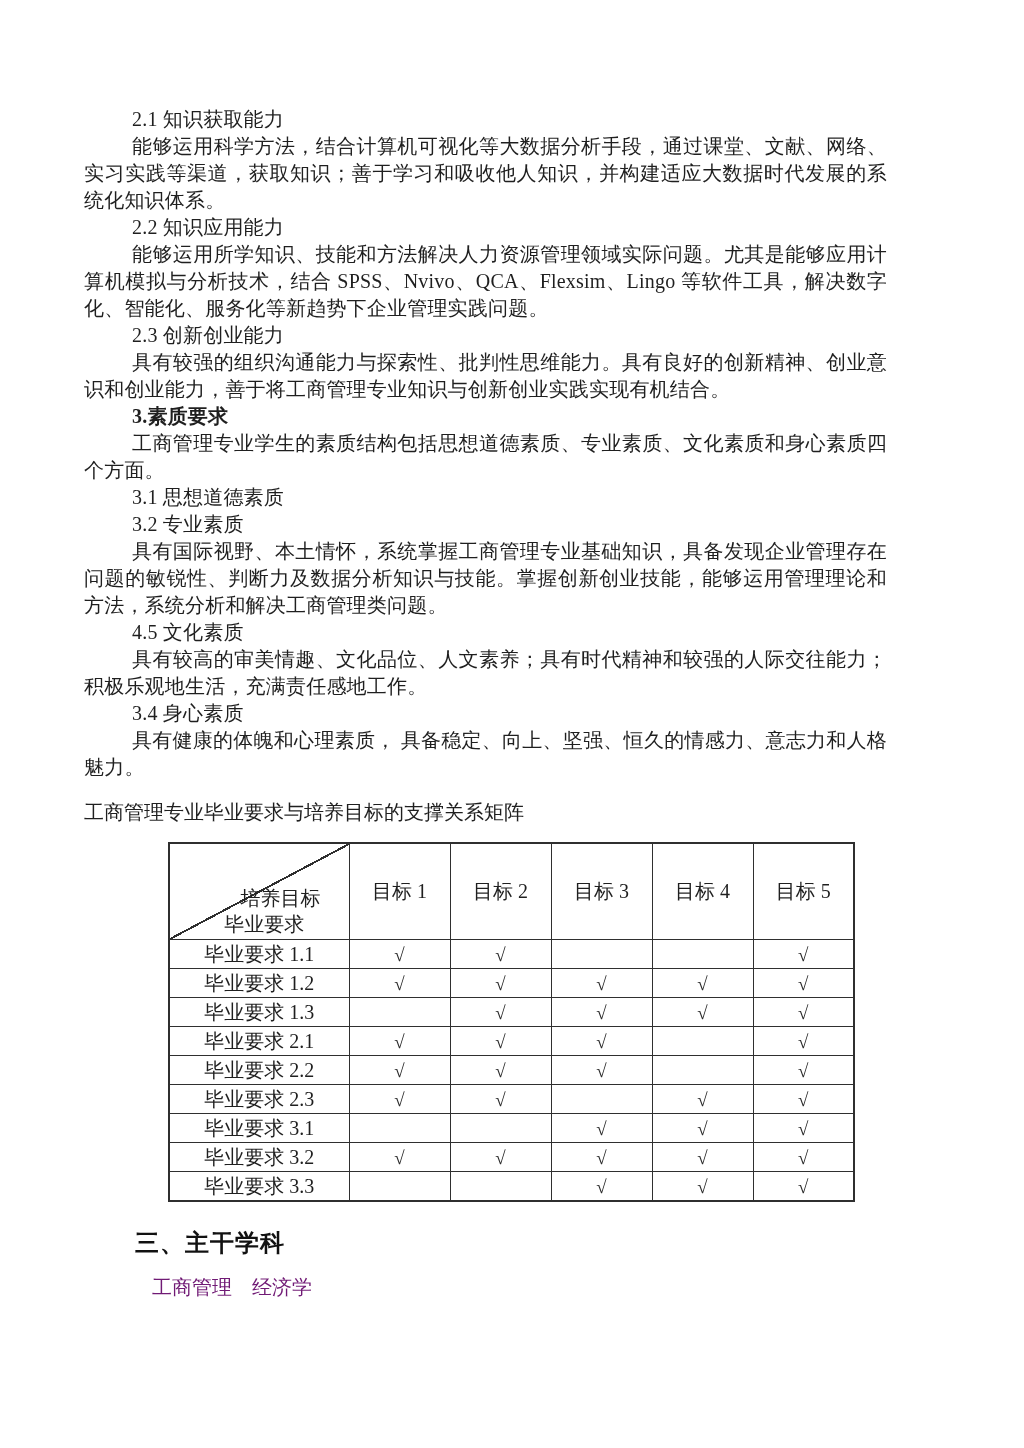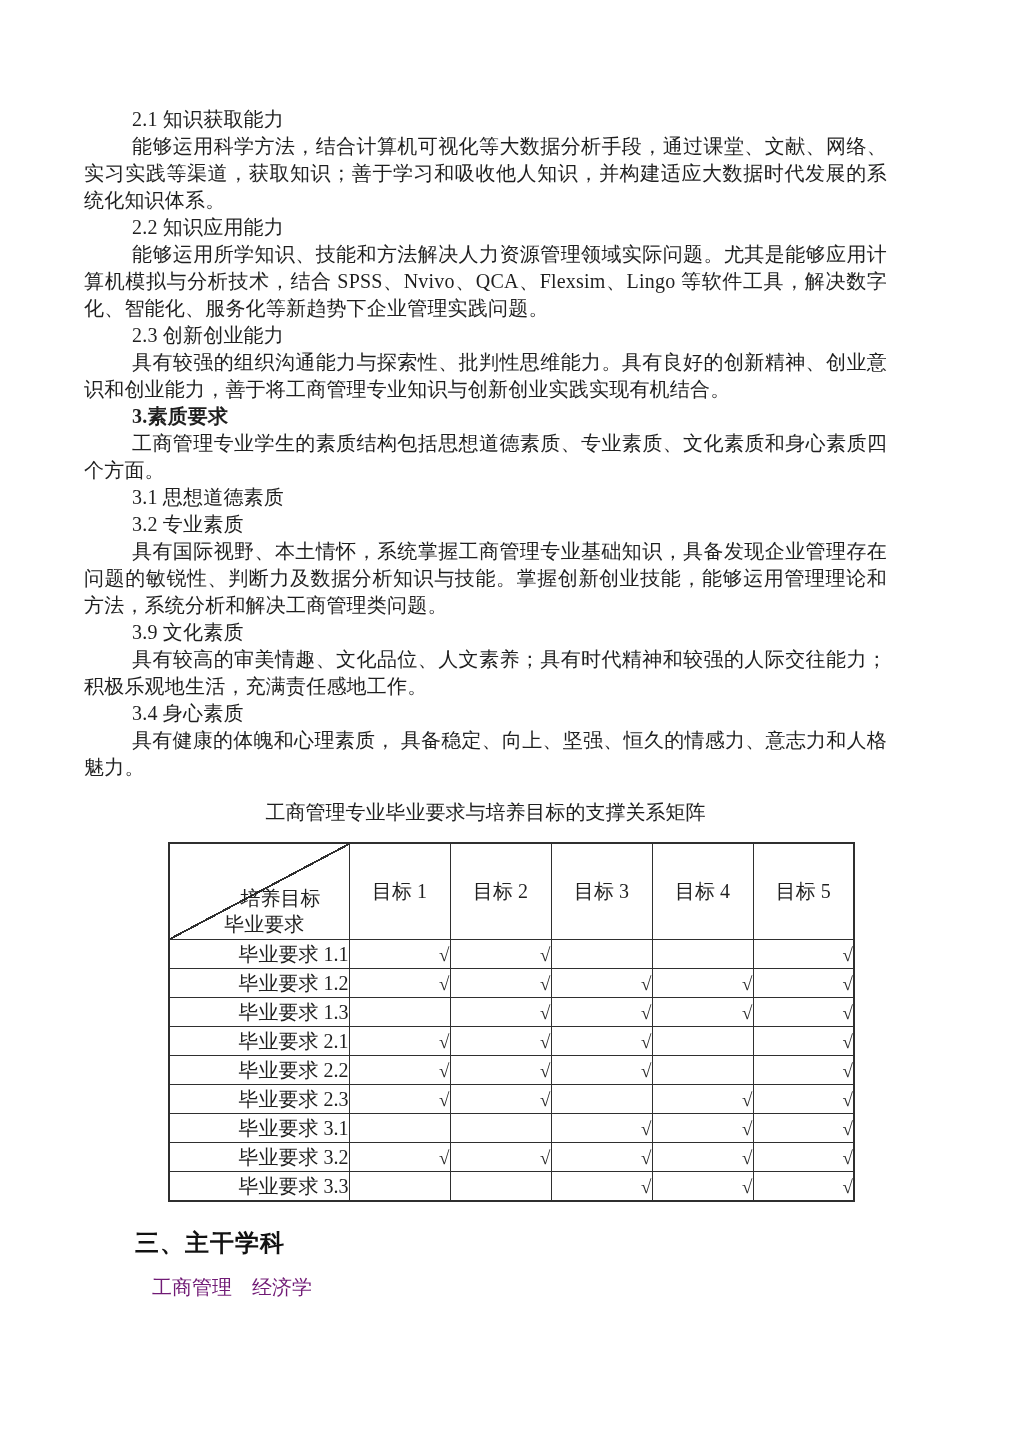--- a/index.html
+++ b/index.html
@@ -24,21 +24,21 @@
     line-height: 27px;
     text-align: justify;
     text-indent: 2.4em;
     letter-spacing: 0.2px;
   }
   .content p.bold { font-weight: 700; }
   .matrix-title {
     margin: 18px 0 16px 0;
     font-size: 20px;
     line-height: 27px;
-    text-align: center;
+    text-align: left;
     text-indent: 0;
   }
   table.matrix {
     border-collapse: collapse;
     margin: 13px 0 0 84px;
     width: 687px;
     table-layout: fixed;
     font-size: 20px;
   }
   table.matrix th, table.matrix td {
@@ -67,21 +67,21 @@
     line-height: 26px;
     margin-top: 40px;
   }
   th.corner .corner-bottom {
     display: block;
     text-align: center;
     padding: 0 0 2px 10px;
     line-height: 26px;
   }
   th.goal { height: 55px; vertical-align: middle; }
-  tr.mrow td { height: 28px; line-height: 27px; text-align: right; }
+  tr.mrow td { height: 28px; line-height: 27px; }
   td.mark { color: #2a2a2a; font-size: 19px; }
   .footer-heading {
     margin: 26px 0 0 51px;
     font-family: "Liberation Sans", "DejaVu Sans", sans-serif;
     font-weight: 700;
     font-size: 24px;
     line-height: 30px;
     color: #111111;
     letter-spacing: 1px;
   }
@@ -102,21 +102,21 @@
     <p>能够运用科学方法，结合计算机可视化等大数据分析手段，通过课堂、文献、网络、实习实践等渠道，获取知识；善于学习和吸收他人知识，并构建适应大数据时代发展的系统化知识体系。</p>
     <p>2.2 知识应用能力</p>
     <p>能够运用所学知识、技能和方法解决人力资源管理领域实际问题。尤其是能够应用计算机模拟与分析技术，结合 SPSS、Nvivo、QCA、Flexsim、Lingo 等软件工具，解决数字化、智能化、服务化等新趋势下企业管理实践问题。</p>
     <p>2.3 创新创业能力</p>
     <p>具有较强的组织沟通能力与探索性、批判性思维能力。具有良好的创新精神、创业意识和创业能力，善于将工商管理专业知识与创新创业实践实现有机结合。</p>
     <p class="bold">3.素质要求</p>
     <p>工商管理专业学生的素质结构包括思想道德素质、专业素质、文化素质和身心素质四个方面。</p>
     <p>3.1 思想道德素质</p>
     <p>3.2 专业素质</p>
     <p>具有国际视野、本土情怀，系统掌握工商管理专业基础知识，具备发现企业管理存在问题的敏锐性、判断力及数据分析知识与技能。掌握创新创业技能，能够运用管理理论和方法，系统分析和解决工商管理类问题。</p>
-    <p>3.9 文化素质</p>
+    <p>4.5 文化素质</p>
     <p>具有较高的审美情趣、文化品位、人文素养；具有时代精神和较强的人际交往能力；积极乐观地生活，充满责任感地工作。</p>
     <p>3.4 身心素质</p>
     <p>具有健康的体魄和心理素质， 具备稳定、向上、坚强、恒久的情感力、意志力和人格魅力。</p>
   </div>
 
   <p class="matrix-title">工商管理专业毕业要求与培养目标的支撑关系矩阵</p>
 
   <table class="matrix">
     <colgroup>
       <col class="c-label">

